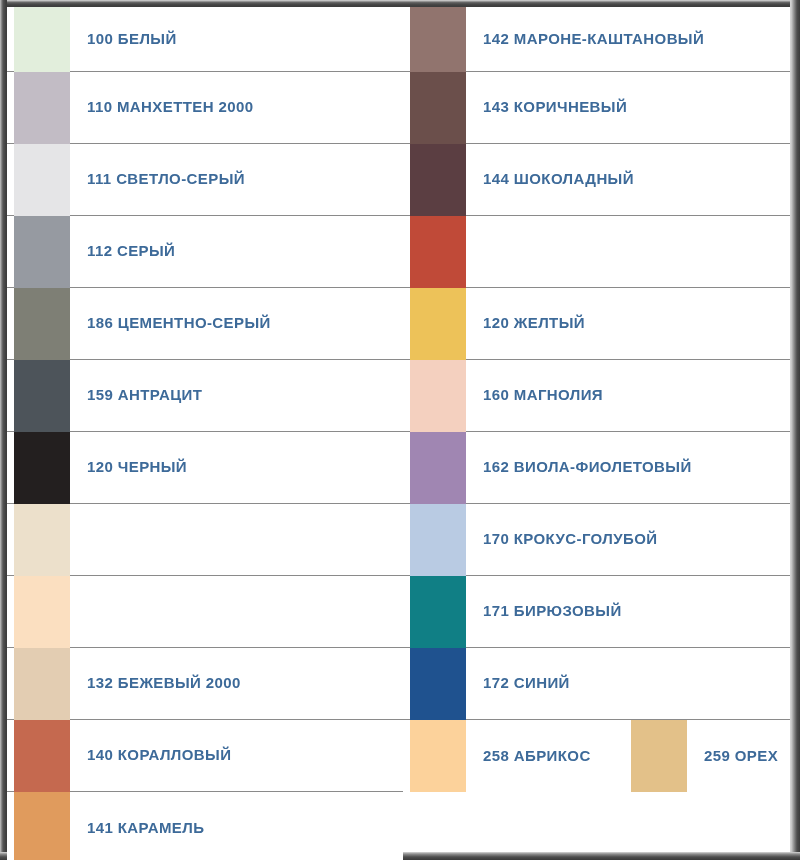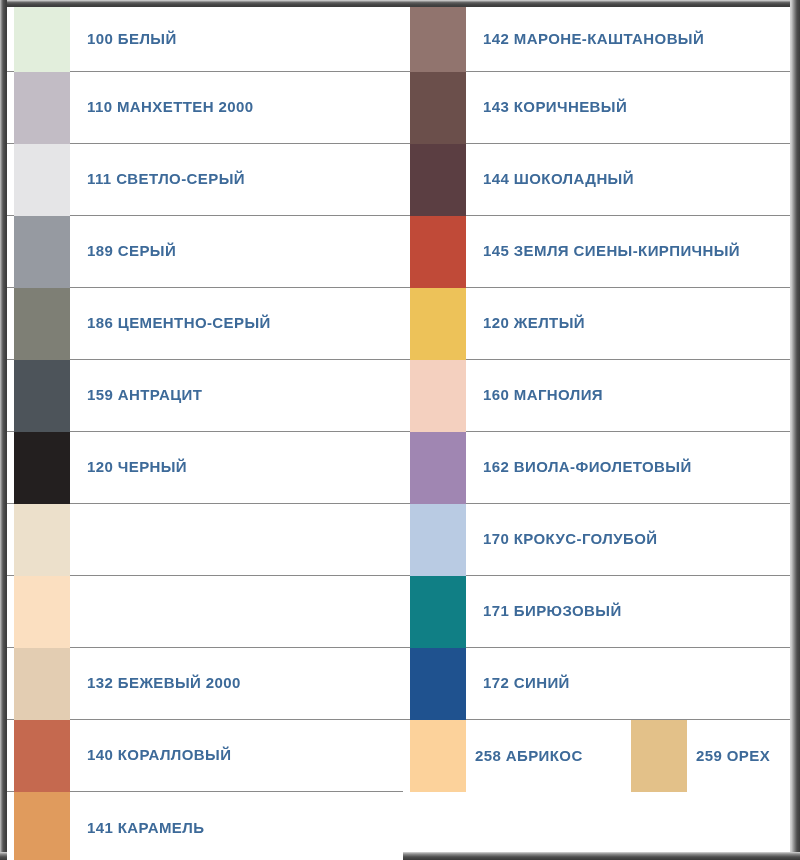--- a/index.html
+++ b/index.html
@@ -112,21 +112,21 @@
     align-items: stretch;
     width: 100%;
   }
   .dual-cell {
     display: flex;
     flex-direction: row;
     align-items: center;
   }
   .dual-cell.a { flex: 0 0 228px; }
   .dual-cell.b { flex: 1 1 auto; }
-  .dual-cell .label { padding-left: 9px; }
+  .dual-cell .label { padding-left: 17px; }
 </style>
 </head>
 <body>
 
 <div class="page">
 
   <div class="frame-top"></div>
   <div class="frame-left"></div>
   <div class="frame-right"></div>
   <div class="frame-bottom"></div>
@@ -141,21 +141,21 @@
         <div class="swatch-row">
           <div class="chip" style="background: rgb(194, 188, 197);"></div>
           <div class="label">110 МАНХЕТТЕН 2000</div>
         </div>
         <div class="swatch-row">
           <div class="chip" style="background: rgb(229, 229, 231);"></div>
           <div class="label">111 СВЕТЛО-СЕРЫЙ</div>
         </div>
         <div class="swatch-row">
           <div class="chip" style="background: rgb(150, 154, 161);"></div>
-          <div class="label">189 СЕРЫЙ</div>
+          <div class="label">112 СЕРЫЙ</div>
         </div>
         <div class="swatch-row">
           <div class="chip" style="background: rgb(126, 127, 117);"></div>
           <div class="label">186 ЦЕМЕНТНО-СЕРЫЙ</div>
         </div>
         <div class="swatch-row">
           <div class="chip" style="background: rgb(77, 84, 90);"></div>
           <div class="label">159 АНТРАЦИТ</div>
         </div>
         <div class="swatch-row">
@@ -190,21 +190,20 @@
         <div class="swatch-row">
           <div class="chip" style="background: rgb(107, 79, 75);"></div>
           <div class="label">143 КОРИЧНЕВЫЙ</div>
         </div>
         <div class="swatch-row">
           <div class="chip" style="background: rgb(91, 62, 66);"></div>
           <div class="label">144 ШОКОЛАДНЫЙ</div>
         </div>
         <div class="swatch-row">
           <div class="chip" style="background: rgb(192, 74, 56);"></div>
-          <div class="label">145 ЗЕМЛЯ СИЕНЫ-КИРПИЧНЫЙ</div>
         </div>
         <div class="swatch-row">
           <div class="chip" style="background: rgb(237, 194, 89);"></div>
           <div class="label">120 ЖЕЛТЫЙ</div>
         </div>
         <div class="swatch-row">
           <div class="chip" style="background: rgb(244, 208, 191);"></div>
           <div class="label">160 МАГНОЛИЯ</div>
         </div>
         <div class="swatch-row">

